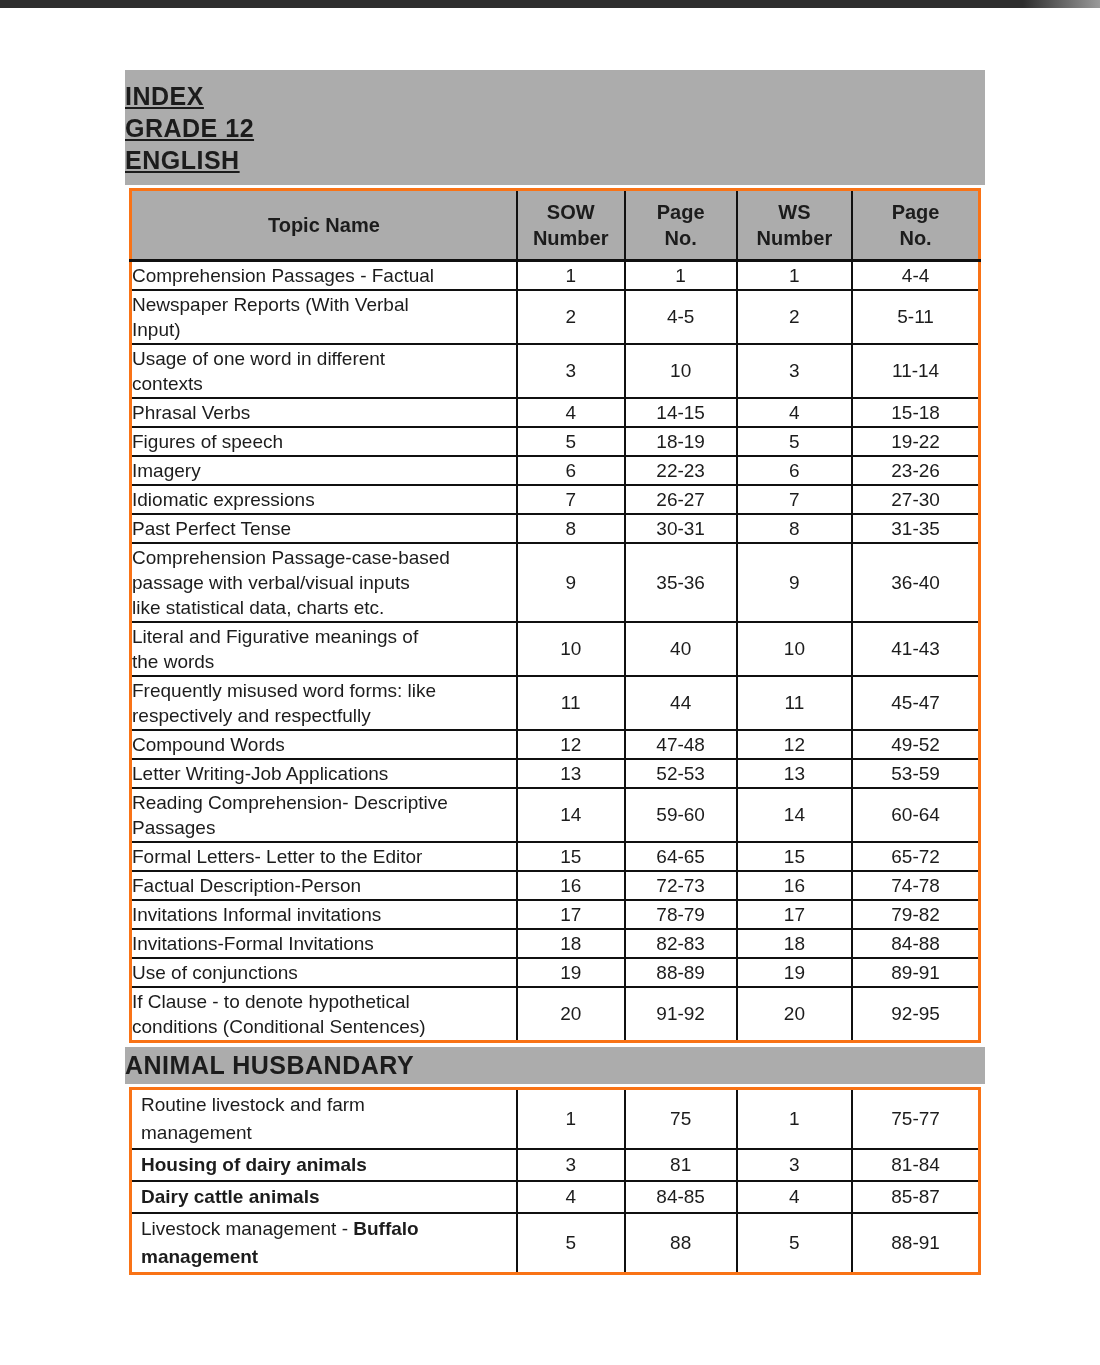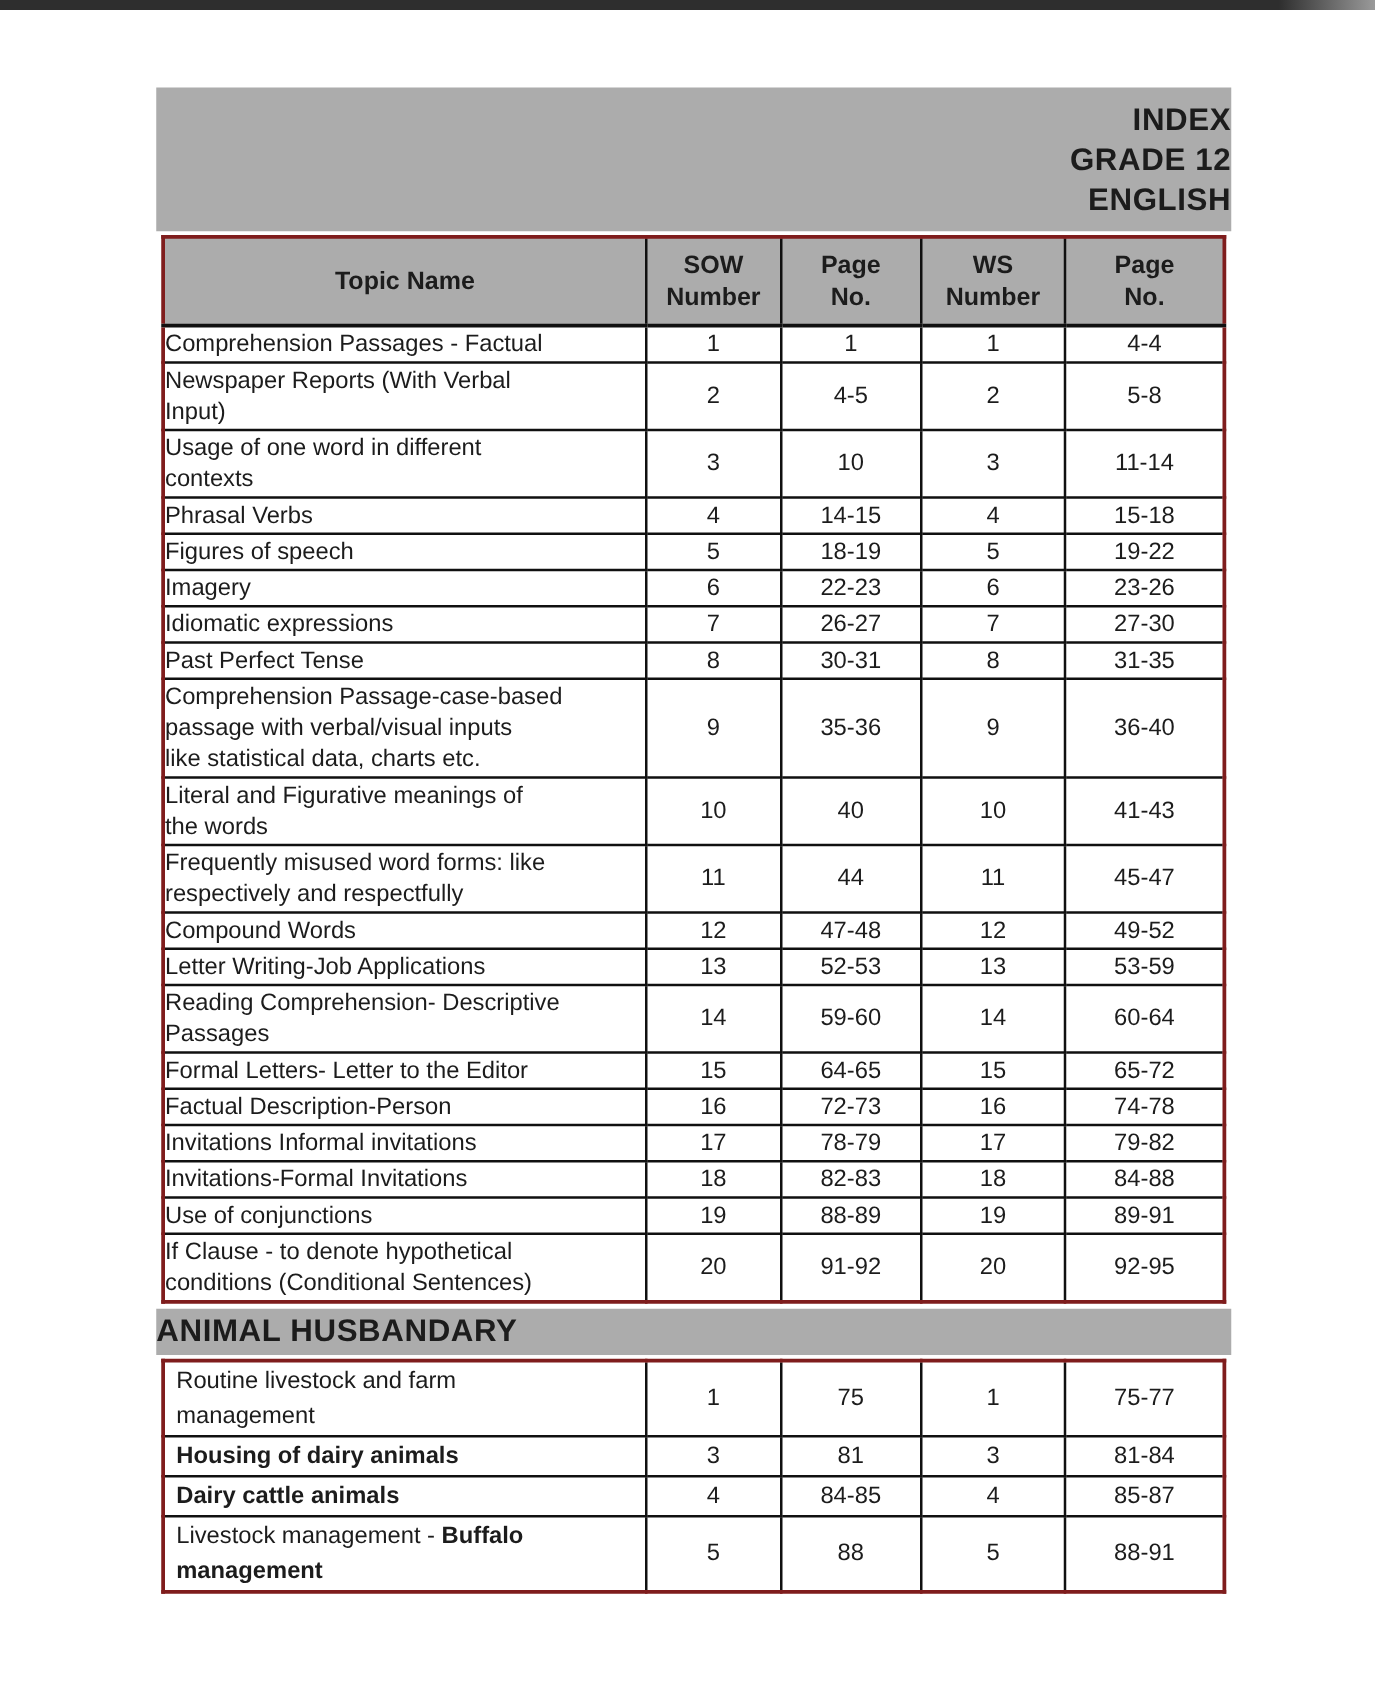--- a/index.html
+++ b/index.html
@@ -25,35 +25,36 @@
   .doc {
     position: absolute;
     left: 125px;
     top: 70px;
     width: 860px;
   }
   .gray-banner {
     background: var(--gray, #acacac);
   }
   .title-banner {
-    text-align: right;
+    text-align: left;
     padding: 10px 0 9px 0;
+    text-decoration: underline;
   }
   .title-line {
     font-weight: bold;
     font-size: 25px;
     line-height: 32px;
     letter-spacing: 0.5px;
   }
   table {
     border-collapse: collapse;
     table-layout: fixed;
     width: 852px;
     margin: 3px auto 0 auto;
-    border: 3px solid #7f1d1d;
+    border: 3px solid #f97316;
   }
   th, td {
     border: 2px solid #101010;
   }
   thead th {
     background: var(--gray, #acacac);
     font-weight: bold;
     font-size: 20px;
     line-height: 26px;
     padding: 8px 2px;
@@ -134,21 +135,21 @@
           <td class="num">1</td>
           <td class="num">1</td>
           <td class="num">4-4</td>
         </tr>
         <tr>
           <td class="topic">Newspaper Reports (With Verbal
 Input)</td>
           <td class="num">2</td>
           <td class="num">4-5</td>
           <td class="num">2</td>
-          <td class="num">5-8</td>
+          <td class="num">5-11</td>
         </tr>
         <tr>
           <td class="topic">Usage of one word in different
 contexts</td>
           <td class="num">3</td>
           <td class="num">10</td>
           <td class="num">3</td>
           <td class="num">11-14</td>
         </tr>
         <tr>

